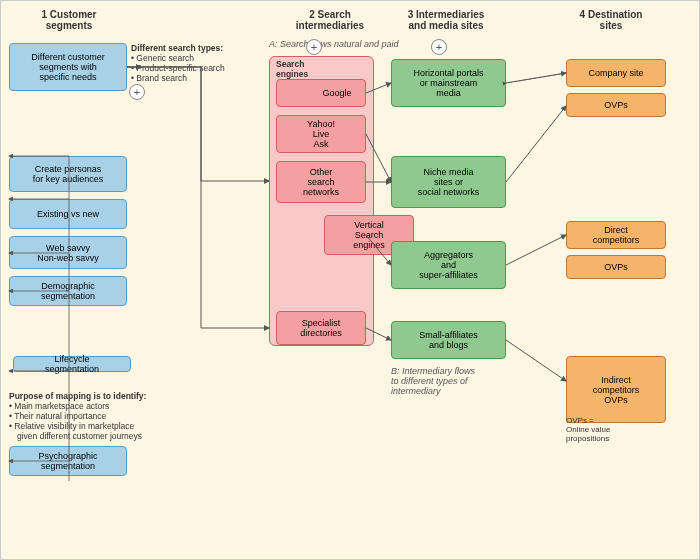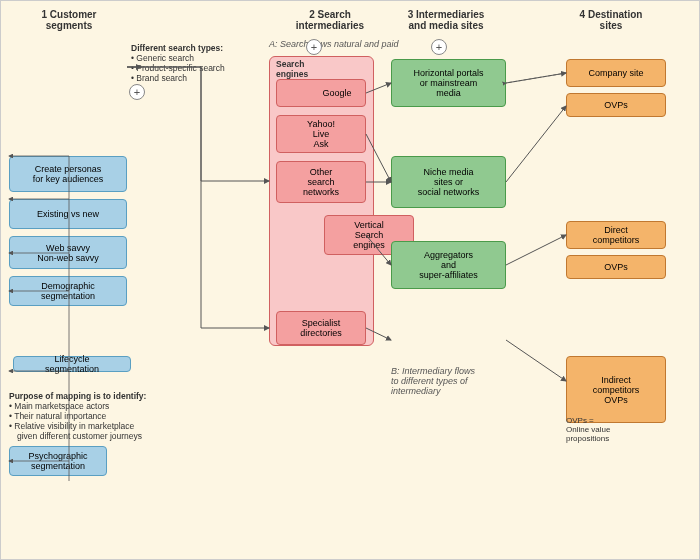--- a/index.html
+++ b/index.html
@@ -111,37 +111,40 @@
 </head>
 <body>
 
 <div class="diagram">
 
   <div class="col-header" style="left:8px; top:8px; width:120px;">1 Customer<br>segments</div>
   <div class="col-header" style="left:284px; top:8px; width:90px;">2 Search<br>intermediaries</div>
   <div class="col-header" style="left:390px; top:8px; width:110px;">3 Intermediaries<br>and media sites</div>
   <div class="col-header" style="left:565px; top:8px; width:90px;">4 Destination<br>sites</div>
 
+  <div class="box-blue" style="left:8px; top:42px; width:118px; height:48px;">
+    <span>Different customer<br>segments with<br>specific needs</span>
+  </div>
 
   <div class="box-blue" style="left:8px; top:155px; width:118px; height:36px;">
     <span>Create personas<br>for key audiences</span>
   </div>
   <div class="box-blue" style="left:8px; top:198px; width:118px; height:30px;">
     <span>Existing vs new</span>
   </div>
   <div class="box-blue" style="left:8px; top:235px; width:118px; height:33px;">
     <span>Web savvy<br>Non-web savvy</span>
   </div>
   <div class="box-blue" style="left:8px; top:275px; width:118px; height:30px;">
     <span>Demographic<br>segmentation</span>
   </div>
   <div class="box-blue" style="left:12px; top:355px; width:118px; height:16px;">
     <span>Lifecycle<br>segmentation</span>
   </div>
-  <div class="box-blue" style="left:8px; top:445px; width:98px; height:30px;">
+  <div class="box-blue" style="left:8px; top:445px; width:118px; height:30px;">
     <span>Psychographic<br>segmentation</span>
   </div>
 
   <div style="position:absolute; left:130px; top:42px; width:130px;">
     <div style="font-size:8.5px; color:#333; font-weight:bold;">Different search types:</div>
     <div style="font-size:8.5px; color:#333;">• Generic search</div>
     <div style="font-size:8.5px; color:#333;">• Product-specific search</div>
     <div style="font-size:8.5px; color:#333;">• Brand search</div>
   </div>
 
@@ -180,20 +183,23 @@
   <div class="circle-plus" style="left:305px; top:38px;">+</div>
 
   <div class="box-green" style="left:390px; top:58px; width:115px; height:48px;">
     <span>Horizontal portals<br>or mainstream<br>media</span>
   </div>
   <div class="box-green" style="left:390px; top:155px; width:115px; height:52px;">
     <span>Niche media<br>sites or<br>social networks</span>
   </div>
   <div class="box-green" style="left:390px; top:240px; width:115px; height:48px;">
     <span>Aggregators<br>and<br>super-affiliates</span>
+  </div>
+  <div class="box-green" style="left:390px; top:320px; width:115px; height:38px;">
+    <span>Small-affiliates<br>and blogs</span>
   </div>
 
   <div class="section-label" style="left:390px; top:365px; width:115px;">B: Intermediary flows<br>to different types of<br>intermediary</div>
 
   <div class="circle-plus" style="left:430px; top:38px;">+</div>
 
   <div class="box-orange" style="left:565px; top:58px; width:100px; height:28px;">
     <span>Company site</span>
   </div>
   <div class="box-orange" style="left:565px; top:92px; width:100px; height:24px;">

